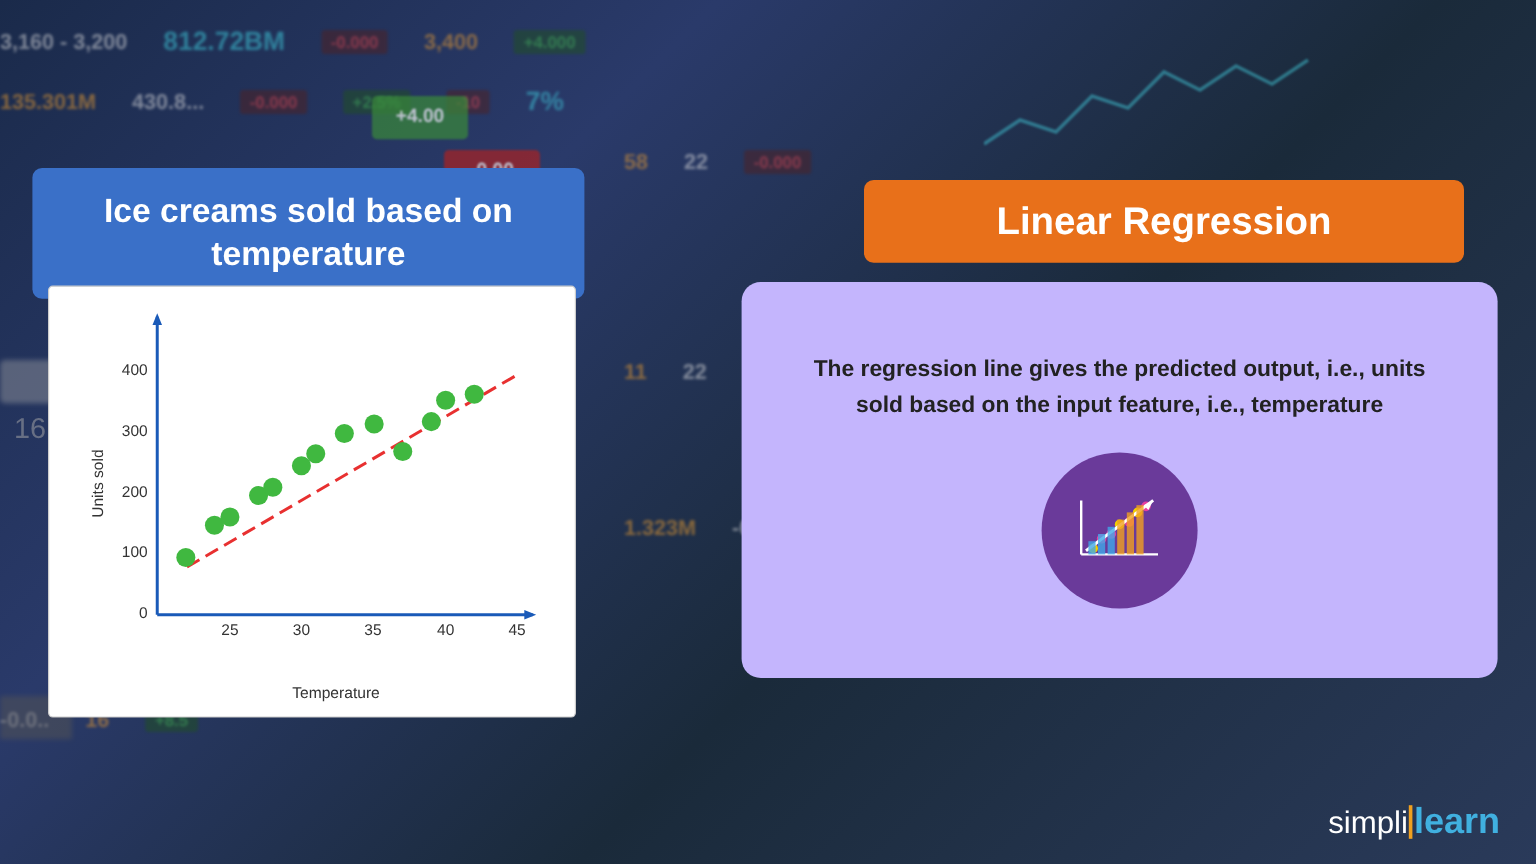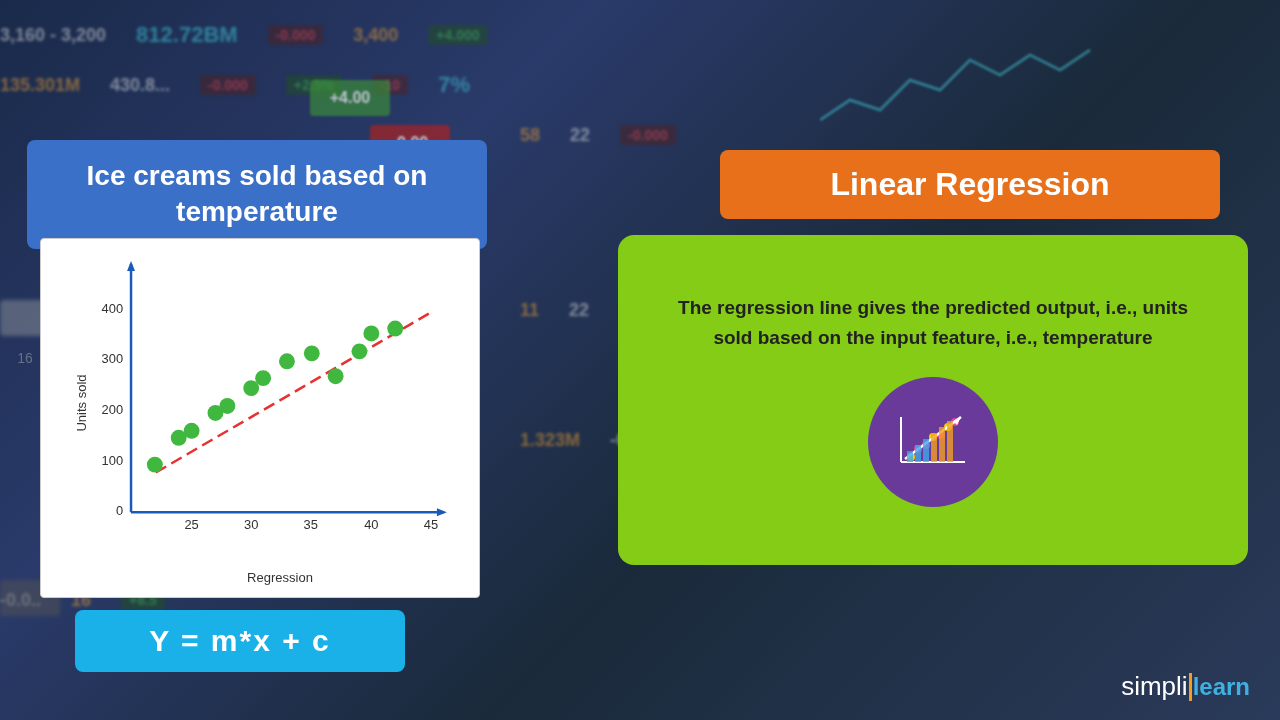--- a/index.html
+++ b/index.html
@@ -153,21 +153,21 @@
       font-weight: bold;
     }
 
     
     .info-card {
       position: absolute;
       top: 225px;
       left: 618px;
       width: 630px;
       height: 330px;
-      background: #84cc16;
+      background: #c4b5fd;
       border-radius: 16px;
       display: flex;
       flex-direction: column;
       align-items: center;
       justify-content: center;
       padding: 38px;
       gap: 24px;
     }
 
     .info-card p {
@@ -201,21 +201,21 @@
 
     .logo-simpli {
       color: white;
       font-size: 26px;
       font-weight: 300;
       text-align: center;
     }
 
     .logo-learn {
       color: #40b0e0;
-      font-size: 24px;
+      font-size: 30px;
       font-weight: 700;
     }
 
     .logo-bar {
       width: 3px;
       height: 28px;
       background: #f0a020;
       margin: 0 1px;
     }
 
@@ -268,37 +268,37 @@
   <div class="ticker-row" style="top: 580px; left: 0px;">
     <span class="ticker-white">-0.0..</span>
     <span class="ticker-val">16</span>
     <span class="ticker-green">+8.5</span>
   </div>
 
   <div style="position:absolute; top: 80px; left: 310px; width: 80px; height: 36px; background:#3a8a3a; border-radius:4px; filter:blur(1px); opacity:0.7; display:flex; align-items:center; justify-content:center; color:white; font-weight:bold; font-size:16px;">+4.00</div>
   <div style="position:absolute; top: 125px; left: 370px; width: 80px; height: 36px; background:#aa2222; border-radius:4px; filter:blur(1px); opacity:0.7; display:flex; align-items:center; justify-content:center; color:white; font-weight:bold; font-size:16px;">-0.00</div>
   <div style="position:absolute; top: 300px; left: 0px; width: 50px; height: 36px; background:#aaa; border-radius:4px; filter:blur(2px); opacity:0.4;"></div>
   <div style="position:absolute; top: 580px; left: 0px; width: 60px; height: 36px; background:#555; filter:blur(2px); opacity:0.5;"></div>
-  <div style="position:absolute; top: 340px; left: 0px; width: 50px; height: 36px; color:#aaa; font-size:14px; opacity:0.5; display:flex; align-items:center; justify-content:center;">16</div>
+  <div style="position:absolute; top: 340px; left: 0px; width: 50px; height: 36px; color:#aaa; font-size:24px; opacity:0.5; display:flex; align-items:center; justify-content:center;">16</div>
 
   <svg style="position:absolute; top:30px; left:820px; width:280px; height:120px; opacity:0.5; filter:blur(1px);">
     <polyline points="0,90 30,70 60,80 90,50 120,60 150,30 180,45 210,25 240,40 270,20" fill="none" stroke="#40c0d0" stroke-width="3"></polyline>
   </svg>
 </div>
 
 <div class="content">
 
   <div class="title-box">
     <h2>Ice creams sold based on temperature</h2>
   </div>
 
   <div class="chart-container">
     <div class="chart-area">
       <span class="y-axis-label">Units sold</span>
-      <span class="x-axis-label">Regression</span>
+      <span class="x-axis-label">Temperature</span>
 
       <svg class="chart-svg" viewBox="0 0 360 290">
 
         <line x1="30" y1="5" x2="30" y2="255" stroke="#1a5ab8" stroke-width="2.5"></line>
         <line x1="30" y1="255" x2="345" y2="255" stroke="#1a5ab8" stroke-width="2.5"></line>
 
         <polygon points="30,2 26,12 34,12" fill="#1a5ab8"></polygon>
         <polygon points="348,255 338,251 338,259" fill="#1a5ab8"></polygon>
 
         <text x="22" y="258" text-anchor="end" font-size="13" fill="#333">0</text>
@@ -337,23 +337,20 @@
 
         <circle cx="260" cy="93" r="8" fill="#40b840"></circle>
 
         <circle cx="272" cy="75" r="8" fill="#40b840"></circle>
 
         <circle cx="296" cy="70" r="8" fill="#40b840"></circle>
       </svg>
     </div>
   </div>
 
-  <div class="formula-box">
-    <span>Y = m*x + c</span>
-  </div>
 
   <div class="lr-title-box">
     <h2>Linear Regression</h2>
   </div>
 
   <div class="info-card">
     <p>The regression line gives the predicted output, i.e., units sold based on the input feature, i.e., temperature</p>
 
     <div class="chart-icon-circle">
       <svg class="mini-chart-svg" viewBox="0 0 80 70">

